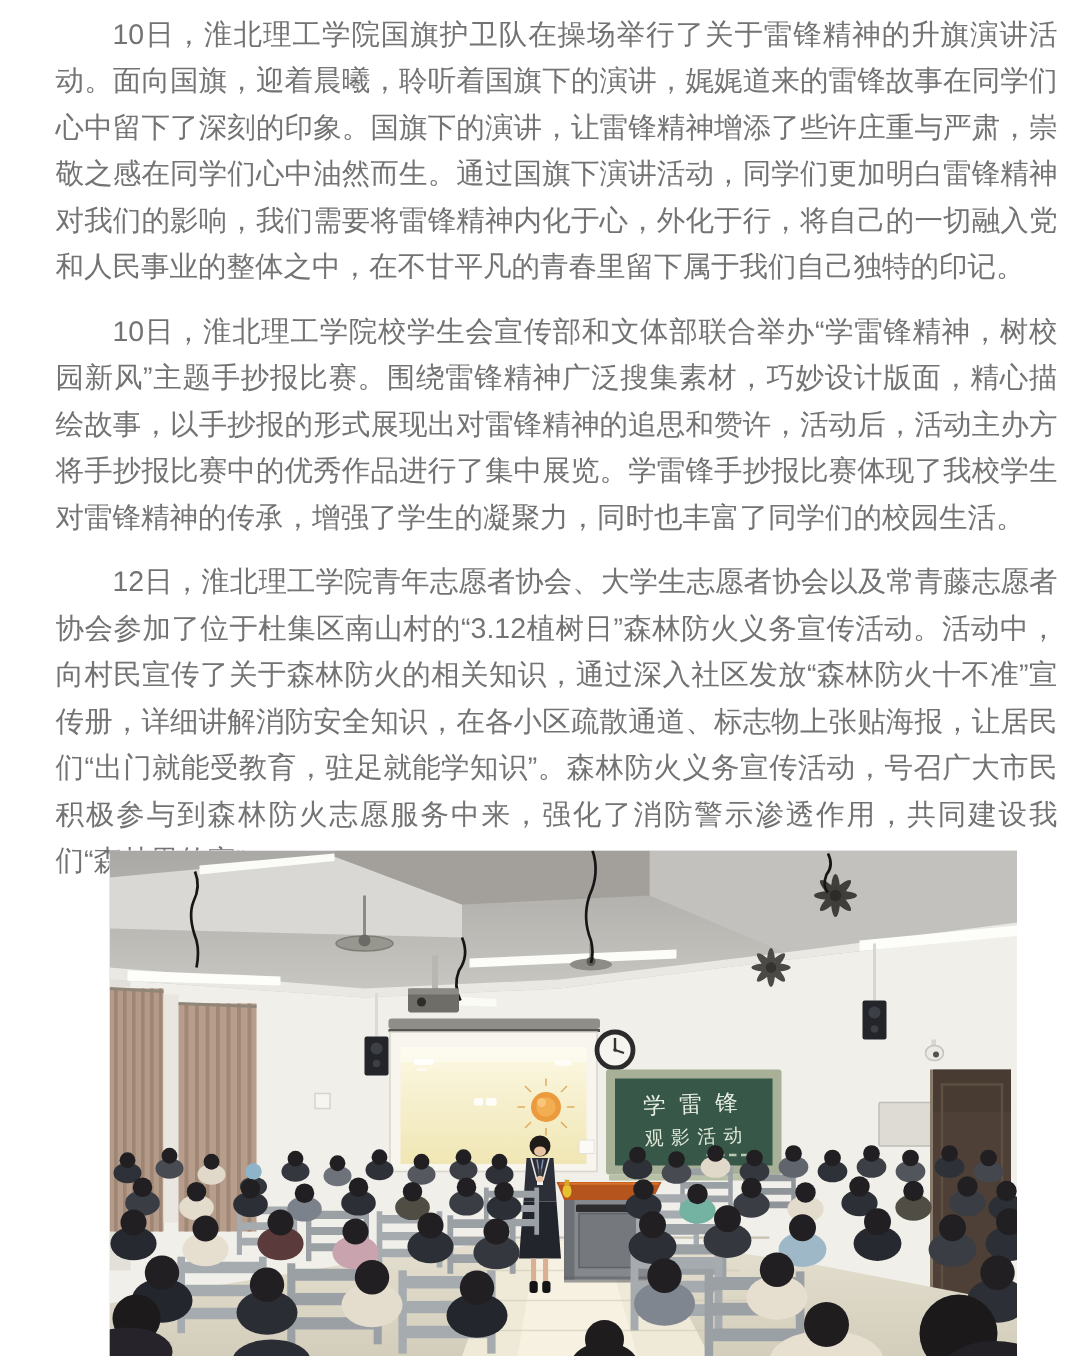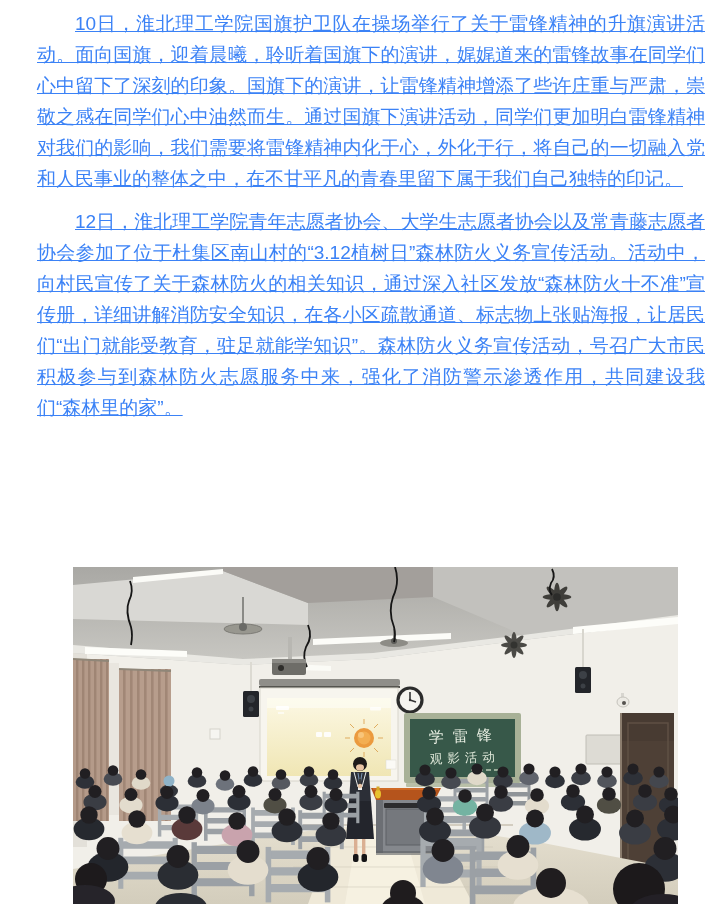--- a/index.html
+++ b/index.html
@@ -3,35 +3,36 @@
 <meta charset="utf-8">
 <style>
   html,body{margin:0;padding:0;}
   body{
     width:717px;height:904px;overflow:hidden;background:#ffffff;
     font-family:"Liberation Sans","DejaVu Sans",sans-serif;
     position:relative;
   }
   .article{position:absolute;top:8px;left:37px;width:668px;}
   .article p{
-    font-size:19px;line-height:31px;color:#3b82f6;
-    text-align:justify;text-indent:2em;margin:0 0 12px;text-decoration:underline;
+    font-size:19px;line-height:31px;color:#737373;
+    text-align:justify;text-indent:2em;margin:0 0 12px;
   }
   figure.photo{
     position:absolute;top:567px;left:73px;width:605px;height:337px;
     margin:0;padding:0;overflow:hidden;background:#e8e6e0;
   }
   figure.photo svg{display:block;}
   .chalk{font-family:"DejaVu Sans","Liberation Sans",sans-serif;}
 </style>
 </head>
 <body>
 
 <main class="article">
   <p>10日，淮北理工学院国旗护卫队在操场举行了关于雷锋精神的升旗演讲活动。面向国旗，迎着晨曦，聆听着国旗下的演讲，娓娓道来的雷锋故事在同学们心中留下了深刻的印象。国旗下的演讲，让雷锋精神增添了些许庄重与严肃，崇敬之感在同学们心中油然而生。通过国旗下演讲活动，同学们更加明白雷锋精神对我们的影响，我们需要将雷锋精神内化于心，外化于行，将自己的一切融入党和人民事业的整体之中，在不甘平凡的青春里留下属于我们自己独特的印记。</p>
+  <p>10日，淮北理工学院校学生会宣传部和文体部联合举办“学雷锋精神，树校园新风”主题手抄报比赛。围绕雷锋精神广泛搜集素材，巧妙设计版面，精心描绘故事，以手抄报的形式展现出对雷锋精神的追思和赞许，活动后，活动主办方将手抄报比赛中的优秀作品进行了集中展览。学雷锋手抄报比赛体现了我校学生对雷锋精神的传承，增强了学生的凝聚力，同时也丰富了同学们的校园生活。</p>
   <p>12日，淮北理工学院青年志愿者协会、大学生志愿者协会以及常青藤志愿者协会参加了位于杜集区南山村的“3.12植树日”森林防火义务宣传活动。活动中，向村民宣传了关于森林防火的相关知识，通过深入社区发放“森林防火十不准”宣传册，详细讲解消防安全知识，在各小区疏散通道、标志物上张贴海报，让居民们“出门就能受教育，驻足就能学知识”。森林防火义务宣传活动，号召广大市民积极参与到森林防火志愿服务中来，强化了消防警示渗透作用，共同建设我们“森林里的家”。</p>
 </main>
 
 <figure class="photo">
 <svg width="605" height="337" viewBox="0 0 605 337" xmlns="http://www.w3.org/2000/svg">
   <defs>
     <linearGradient id="ceil" x1="0" y1="0" x2="0" y2="1">
       <stop offset="0" stop-color="#a9a8a4"></stop>
           <stop offset="1" stop-color="#c9c8c3"></stop>
     </linearGradient>

